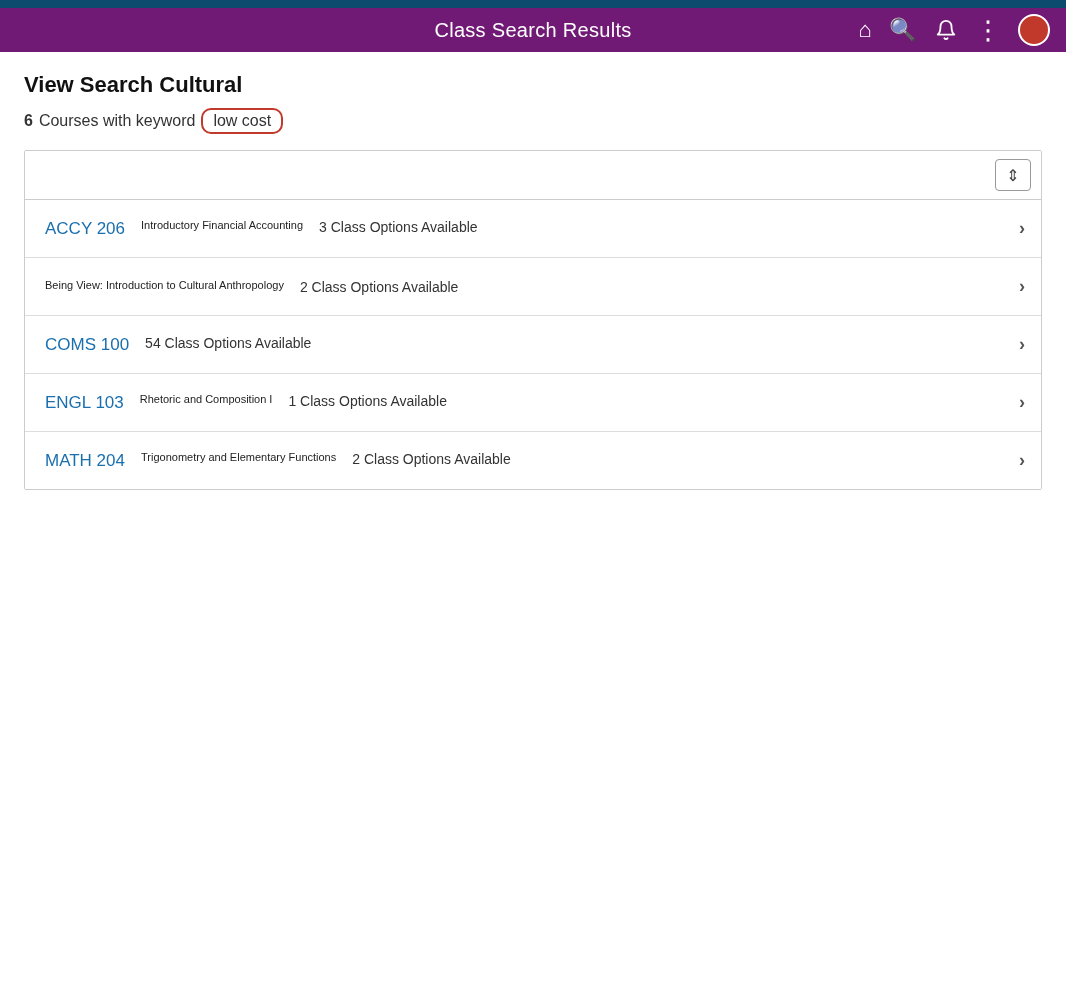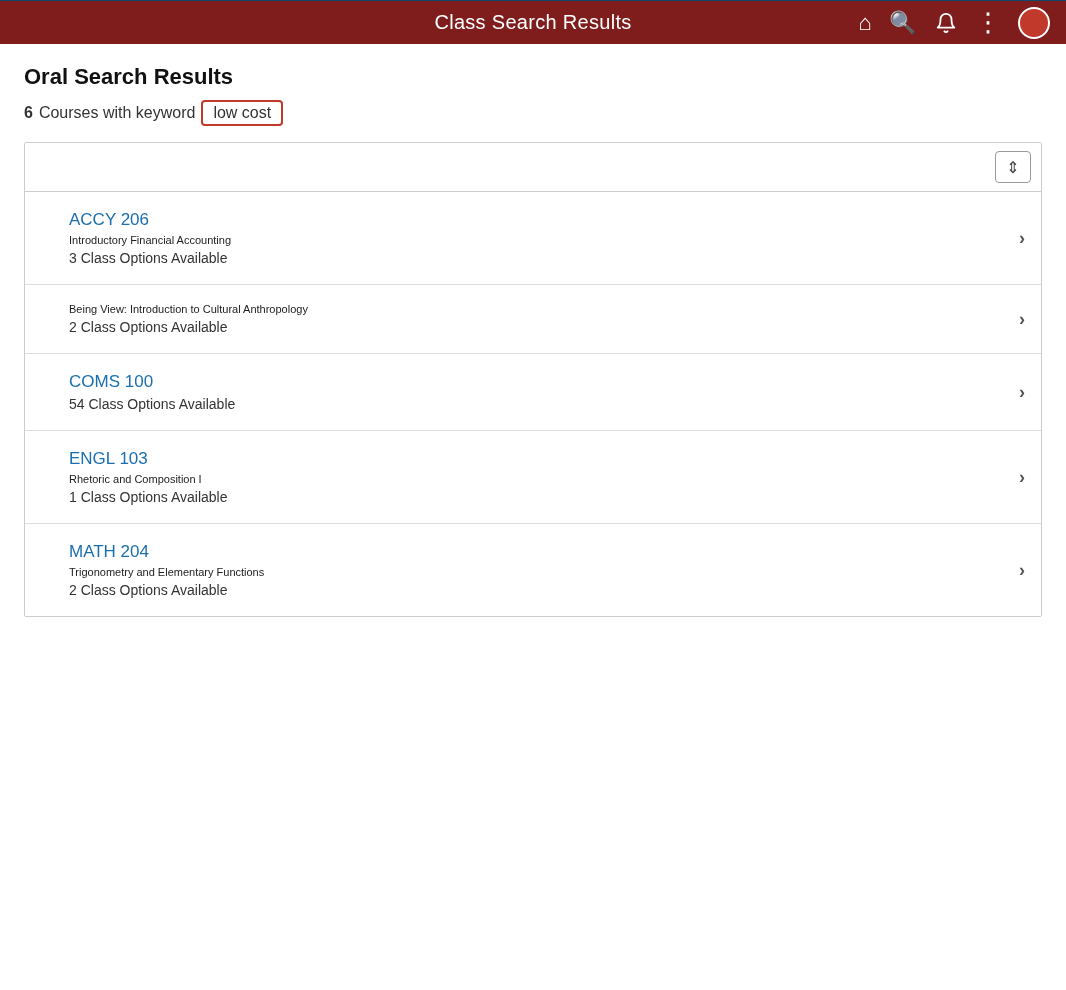--- a/index.html
+++ b/index.html
@@ -5,27 +5,27 @@
     * { margin: 0; padding: 0; box-sizing: border-box; }
     body {
       font-family: Arial, sans-serif;
       background: #fff;
       width: 1066px;
       min-height: 990px;
     }
 
     
     .top-bar {
-      background: #7f1d1d;
-      height: 44px;
+      background: #701a75;
+      height: 52px;
       display: flex;
       align-items: center;
       justify-content: center;
       position: relative;
-      border-top: 1px solid #0c4a6e;
+      border-top: 8px solid #0c4a6e;
     }
     .top-bar-title {
       color: #fff;
       font-size: 20px;
       font-weight: 500;
       letter-spacing: 0.3px;
     }
     .top-bar-icons {
       position: absolute;
       right: 16px;
@@ -70,21 +70,21 @@
       margin-bottom: 16px;
       gap: 6px;
     }
     .results-count {
       font-weight: bold;
       color: #333;
     }
     .keyword-box {
       border: 2px solid #c0392b;
       padding: 2px 10px;
-      border-radius: 4px;
+      border-radius: 10px;
       font-size: 16px;
       color: #333;
       background: #fff;
     }
 
     
     .results-container {
       border: 1px solid #ccc;
       border-radius: 2px;
     }
@@ -120,23 +120,22 @@
       padding: 18px 16px 18px 20px;
       border-bottom: 1px solid #ddd;
       cursor: pointer;
       background: #fff;
     }
     .course-item:last-child {
       border-bottom: none;
     }
     .course-info {
       display: flex;
-      flex-direction: column;
-      gap: 4px;
-      margin-left: 24px;
+      flex-direction: row;
+      gap: 16px;
     }
     .course-code {
       font-size: 17px;
       color: #1a6faf;
       font-weight: 500;
     }
     .course-name {
       font-size: 11px;
       color: #222;
     }
@@ -163,21 +162,21 @@
         <path d="M18 8A6 6 0 0 0 6 8c0 7-3 9-3 9h18s-3-2-3-9"></path>
         <path d="M13.73 21a2 2 0 0 1-3.46 0"></path>
       </svg>
     </span>
     <span class="top-bar-icon" style="font-size:26px; letter-spacing:-1px;">⋮</span>
     <div class="top-bar-avatar"></div>
   </div>
 </div>
 
 <div class="main-content">
-  <h1 class="page-title">Oral Search Results</h1>
+  <h1 class="page-title">View Search Cultural</h1>
 
   <div class="results-summary">
     <span class="results-count">6</span>
     <span>Courses with keyword</span>
     <span class="keyword-box">low cost</span>
   </div>
 
   <div class="results-container">
 
     <div class="sort-bar">

